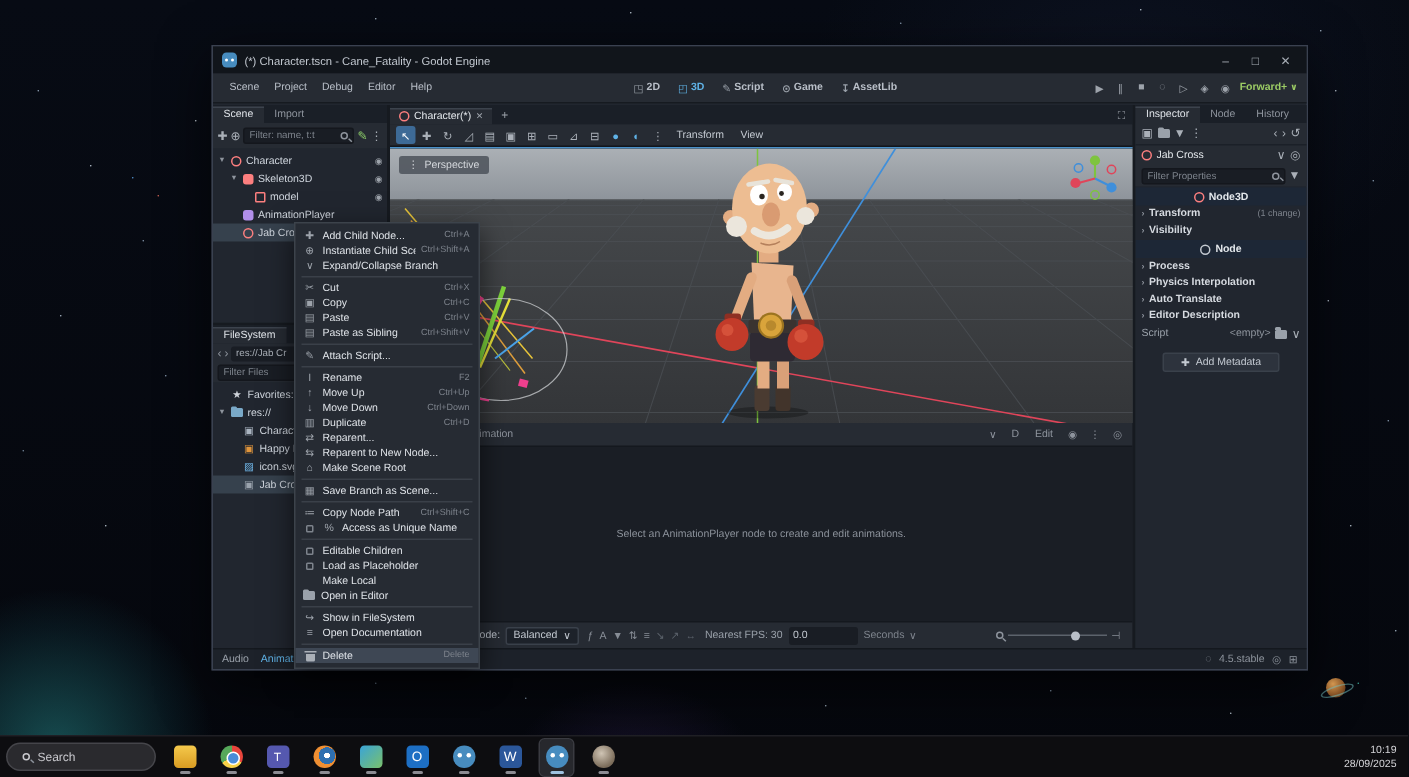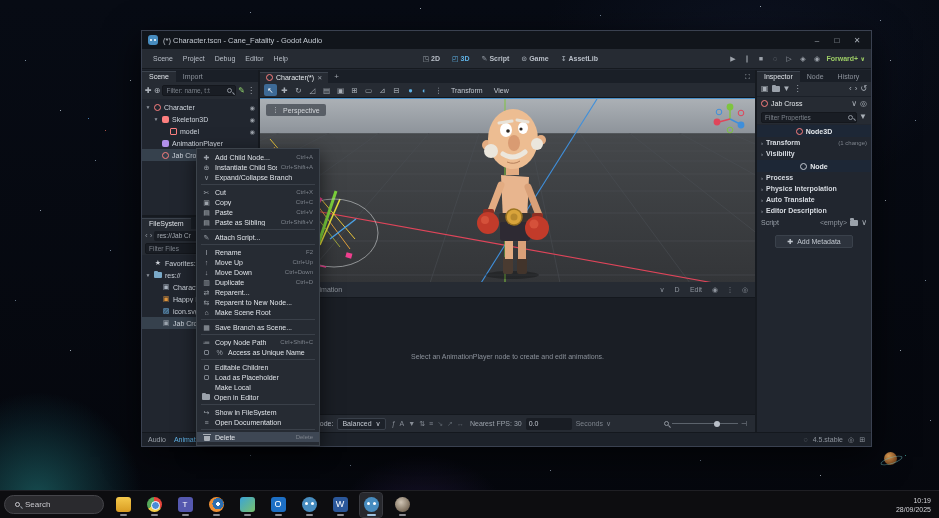--- a/index.html
+++ b/index.html
@@ -211,21 +211,21 @@
 </head>
 <body>
 
 <div class="desktop">
   <div class="stars"></div>
   <div class="planet-sm"></div>
 
   <div class="window">
     <div class="titlebar">
       <span class="app-icon"></span>
-      <span class="title-text">(*) Character.tscn - Cane_Fatality - Godot Audio</span>
+      <span class="title-text">(*) Character.tscn - Cane_Fatality - Godot Engine</span>
       <span class="win-btns">
         <span class="win-btn">–</span>
         <span class="win-btn">□</span>
         <span class="win-btn">✕</span>
       </span>
     </div>
     <div class="menubar">
       <span id="main-menus"><span class="menu-item">Scene</span><span class="menu-item">Project</span><span class="menu-item">Debug</span><span class="menu-item">Editor</span><span class="menu-item">Help</span></span>
       <span class="workspaces" id="workspaces">
           <span class="ws-btn">

